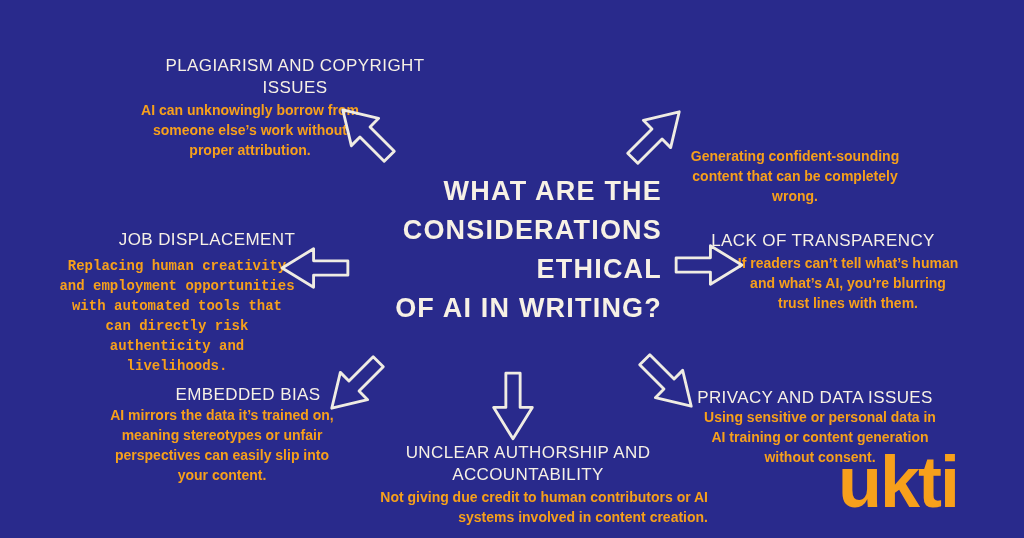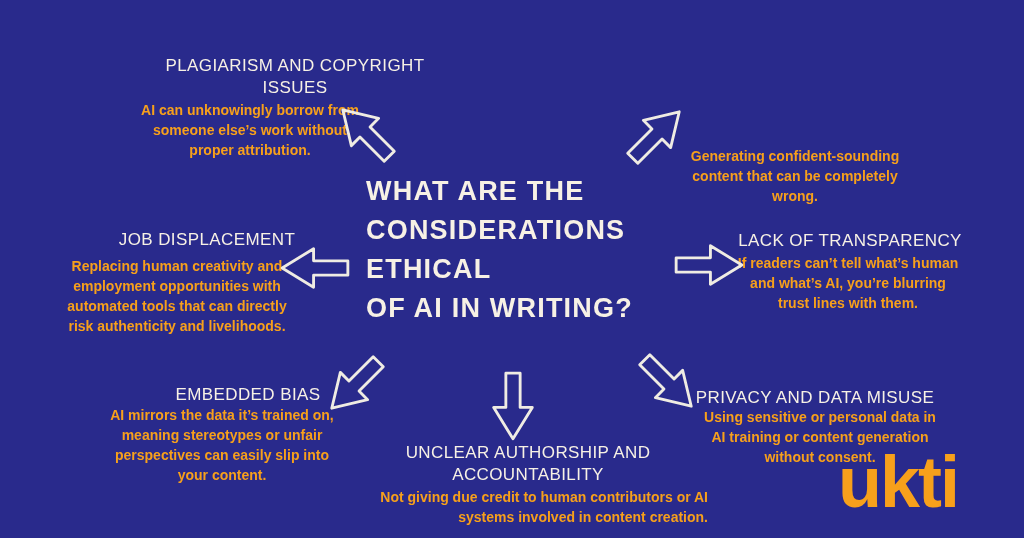--- a/index.html
+++ b/index.html
@@ -4,41 +4,41 @@
 <style>
   html,body{margin:0;padding:0;background:#1e1f6e;}
   .stage{
     position:relative;width:1024px;height:538px;overflow:hidden;
     background:#292a8c;
     font-family:"Liberation Sans", sans-serif;
   }
   
   .title{
     position:absolute;left:366px;top:172px;width:296px;
-    text-align:left;color:#f7f1e5;font-weight:bold;
+    text-align:right;color:#f7f1e5;font-weight:bold;
     font-size:27px;line-height:39px;letter-spacing:1.2px;
   }
   .title span{display:block;}
   
   .heading{
     position:absolute;text-align:center;color:#f7f1e5;font-weight:normal;
     font-size:17px;line-height:22px;letter-spacing:0.4px;
   }
   
   .body-txt{
     position:absolute;text-align:center;color:#f7a01b;font-weight:bold;
     font-size:14px;line-height:20px;
   }
   .h0{left:150px;top:55px;width:290px;}
   .b0{left:138px;top:100px;width:224px;}
   .h1{left:585px;top:55px;width:290px;}
   .b1{left:678px;top:102px;width:234px;margin-top:44px;}
   .h2{left:62px;top:229px;width:290px;}
-  .b2{left:58px;top:256px;width:238px;}
-  .h3{left:705px;top:230px;width:290px;}
+  .b2{left:58px;top:256px;width:238px;font-family:Liberation Mono, monospace;}
+  .h3{left:678px;top:230px;width:290px;}
   .b3{left:736px;top:253px;width:224px;}
   .h4{left:103px;top:384px;width:290px;}
   .b4{left:98px;top:405px;width:248px;}
   .h5{left:383px;top:442px;width:290px;}
   .b5{left:348px;top:487px;width:360px;text-align:right;}
   .h6{left:670px;top:387px;width:290px;}
   .b6{left:696px;top:407px;width:248px;}
   
   .arrow{position:absolute;width:72px;height:50px;}
   .arrow svg{display:block;width:100%;height:100%;}
@@ -78,21 +78,21 @@
 
   <div class="heading h3">LACK OF TRANSPARENCY</div>
   <div class="body-txt b3">If readers can’t tell what’s human and what’s AI, you’re blurring trust lines with them.</div>
 
   <div class="heading h4">EMBEDDED BIAS</div>
   <div class="body-txt b4">AI mirrors the data it’s trained on, meaning stereotypes or unfair perspectives can easily slip into your content.</div>
 
   <div class="heading h5">UNCLEAR AUTHORSHIP AND ACCOUNTABILITY</div>
   <div class="body-txt b5">Not giving due credit to human contributors or AI systems involved in content creation.</div>
 
-  <div class="heading h6">PRIVACY AND DATA MISUSE</div>
+  <div class="heading h6">PRIVACY AND DATA ISSUES</div>
   <div class="body-txt b6">Using sensitive or personal data in AI training or content generation without consent.</div>
 
   <div class="arrow a0">
     <svg viewBox="0 0 100 70">
         <polygon points="4,25 52,25 52,8 96,35 52,62 52,45 4,45" fill="none" stroke="#efece3" stroke-width="4" stroke-linejoin="round"></polygon>
       </svg>
   </div>
   <div class="arrow a1">
     <svg viewBox="0 0 100 70">
         <polygon points="4,25 52,25 52,8 96,35 52,62 52,45 4,45" fill="none" stroke="#efece3" stroke-width="4" stroke-linejoin="round"></polygon>

